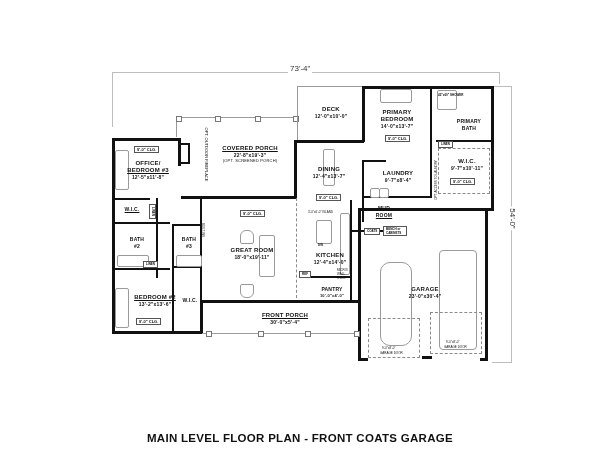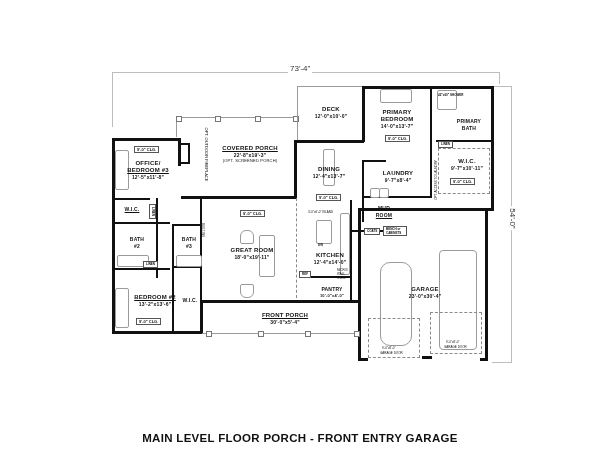--- a/index.html
+++ b/index.html
@@ -221,13 +221,13 @@
 
 <div class="lbl" style="left:400px;top:286px;width:50px;">
   <span class="t" style="text-decoration:none;">GARAGE</span>
   <span class="d">23'-0"x30'-4"</span>
 </div>
 <div class="small" style="left:382px;top:346px;font-size:3px;font-weight:normal;">9'-0"x8'-0"</div>
 <div class="small" style="left:380px;top:351px;font-size:3px;font-weight:normal;">GARAGE DOOR</div>
 <div class="small" style="left:446px;top:340px;font-size:3px;font-weight:normal;">9'-0"x8'-0"</div>
 <div class="small" style="left:444px;top:345px;font-size:3px;font-weight:normal;">GARAGE DOOR</div>
 
-<div class="title">MAIN LEVEL FLOOR PORCH - FRONT ENTRY GARAGE</div>
+<div class="title">MAIN LEVEL FLOOR PLAN - FRONT COATS GARAGE</div>
 
 </body></html>

